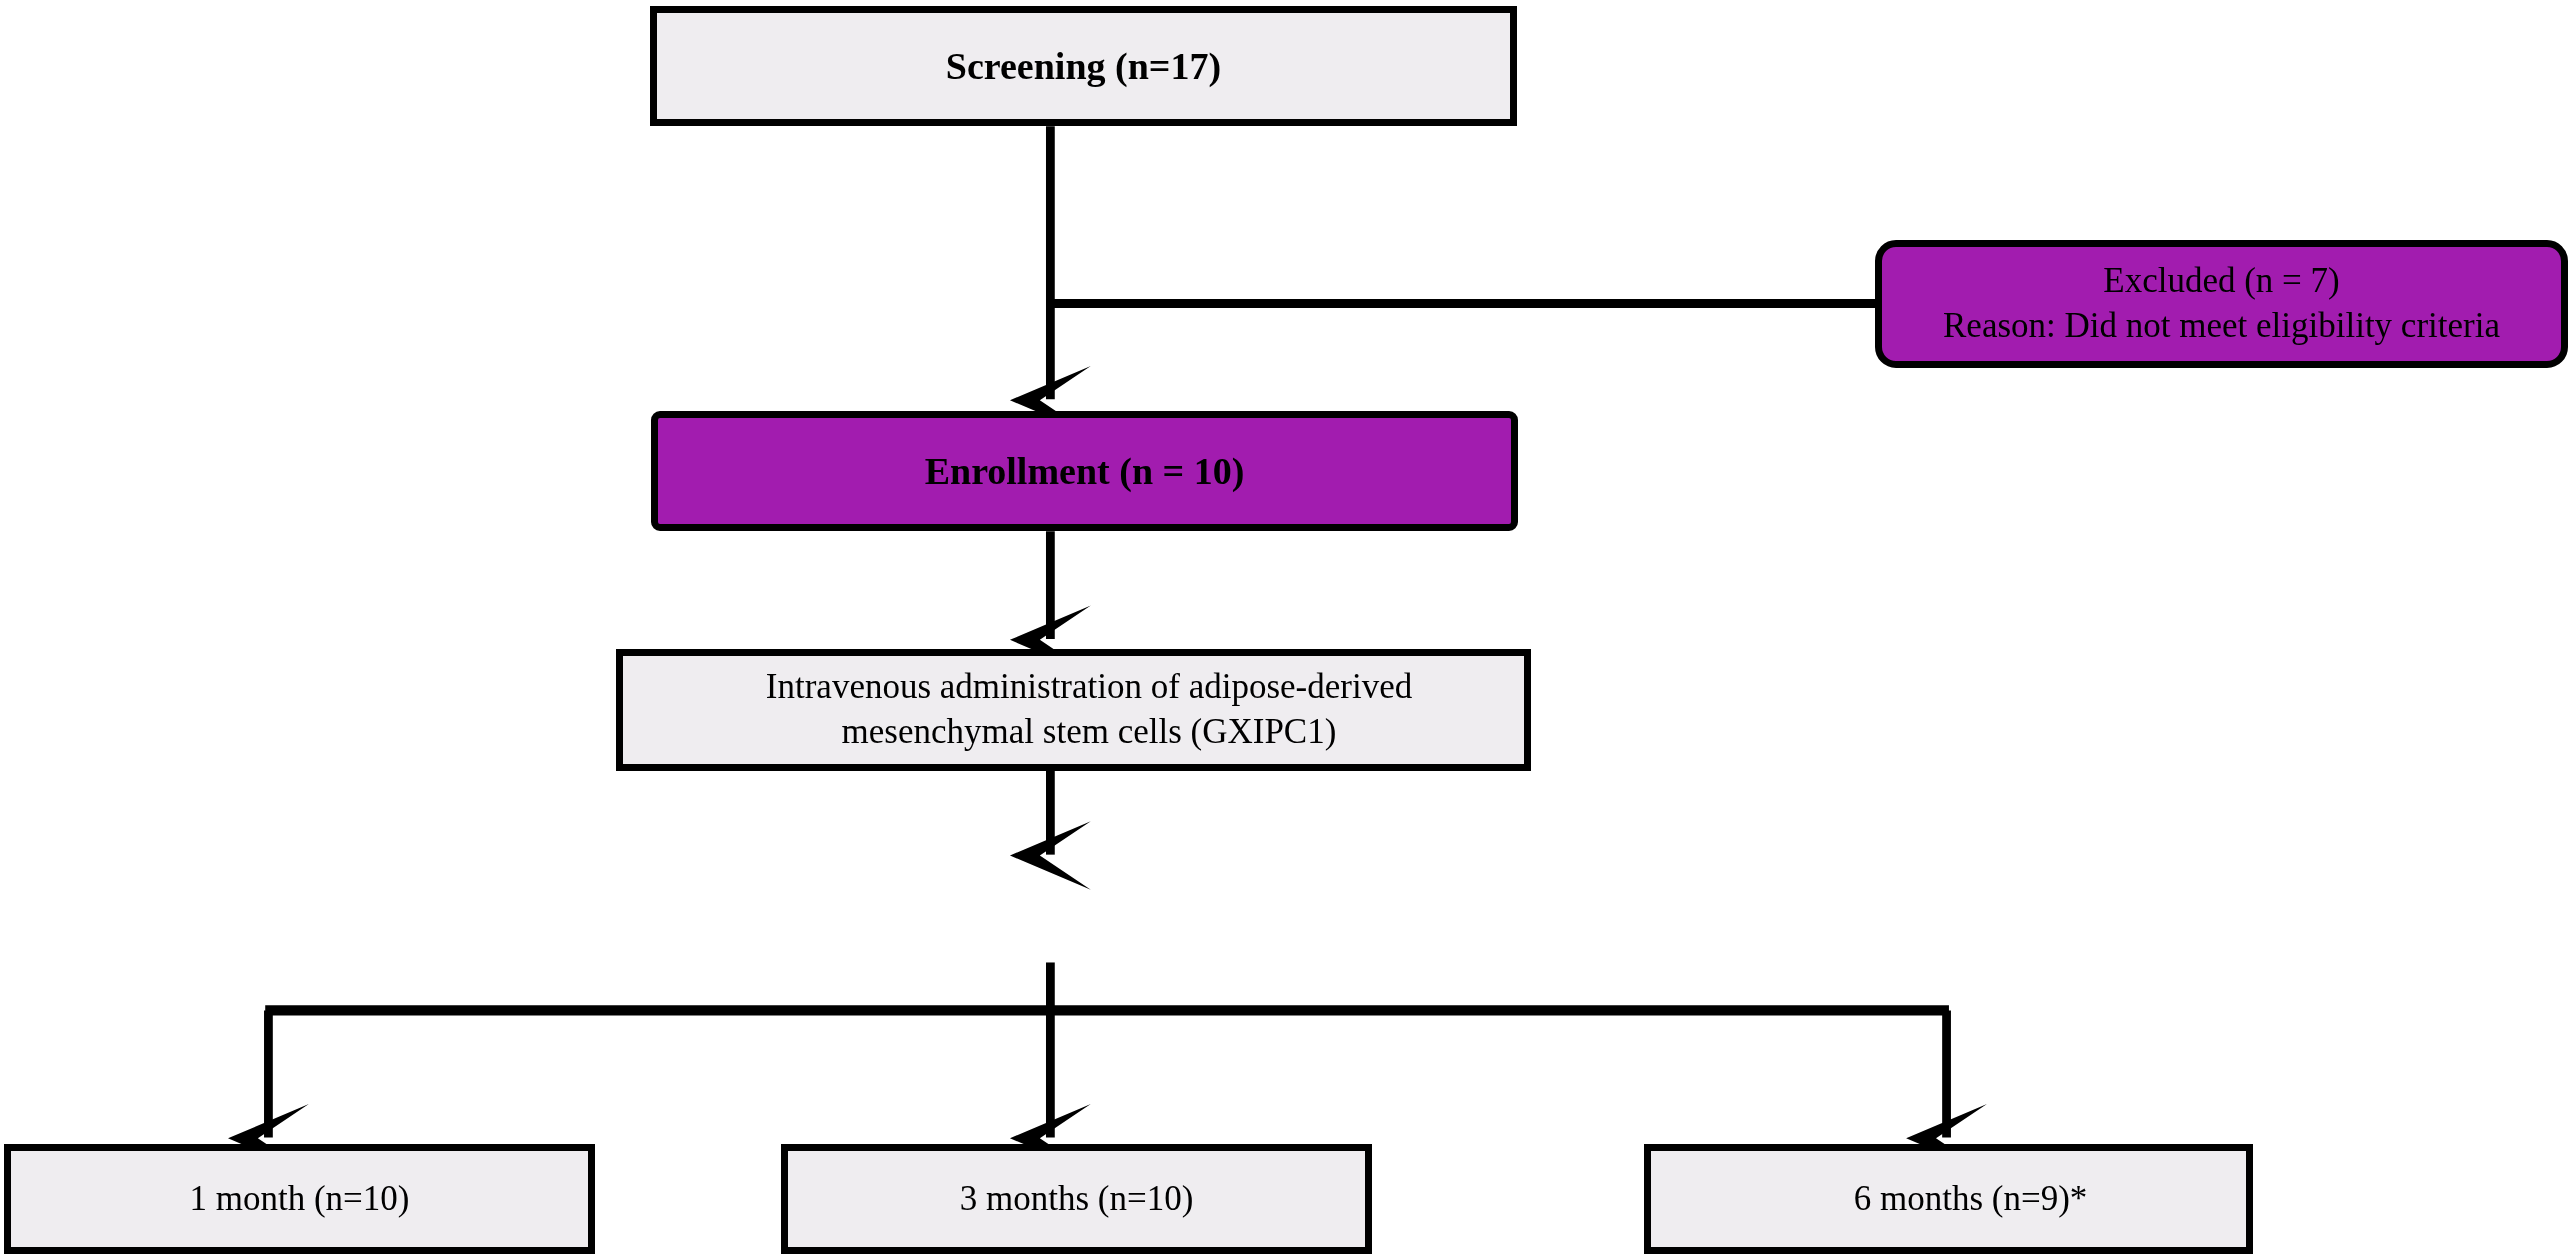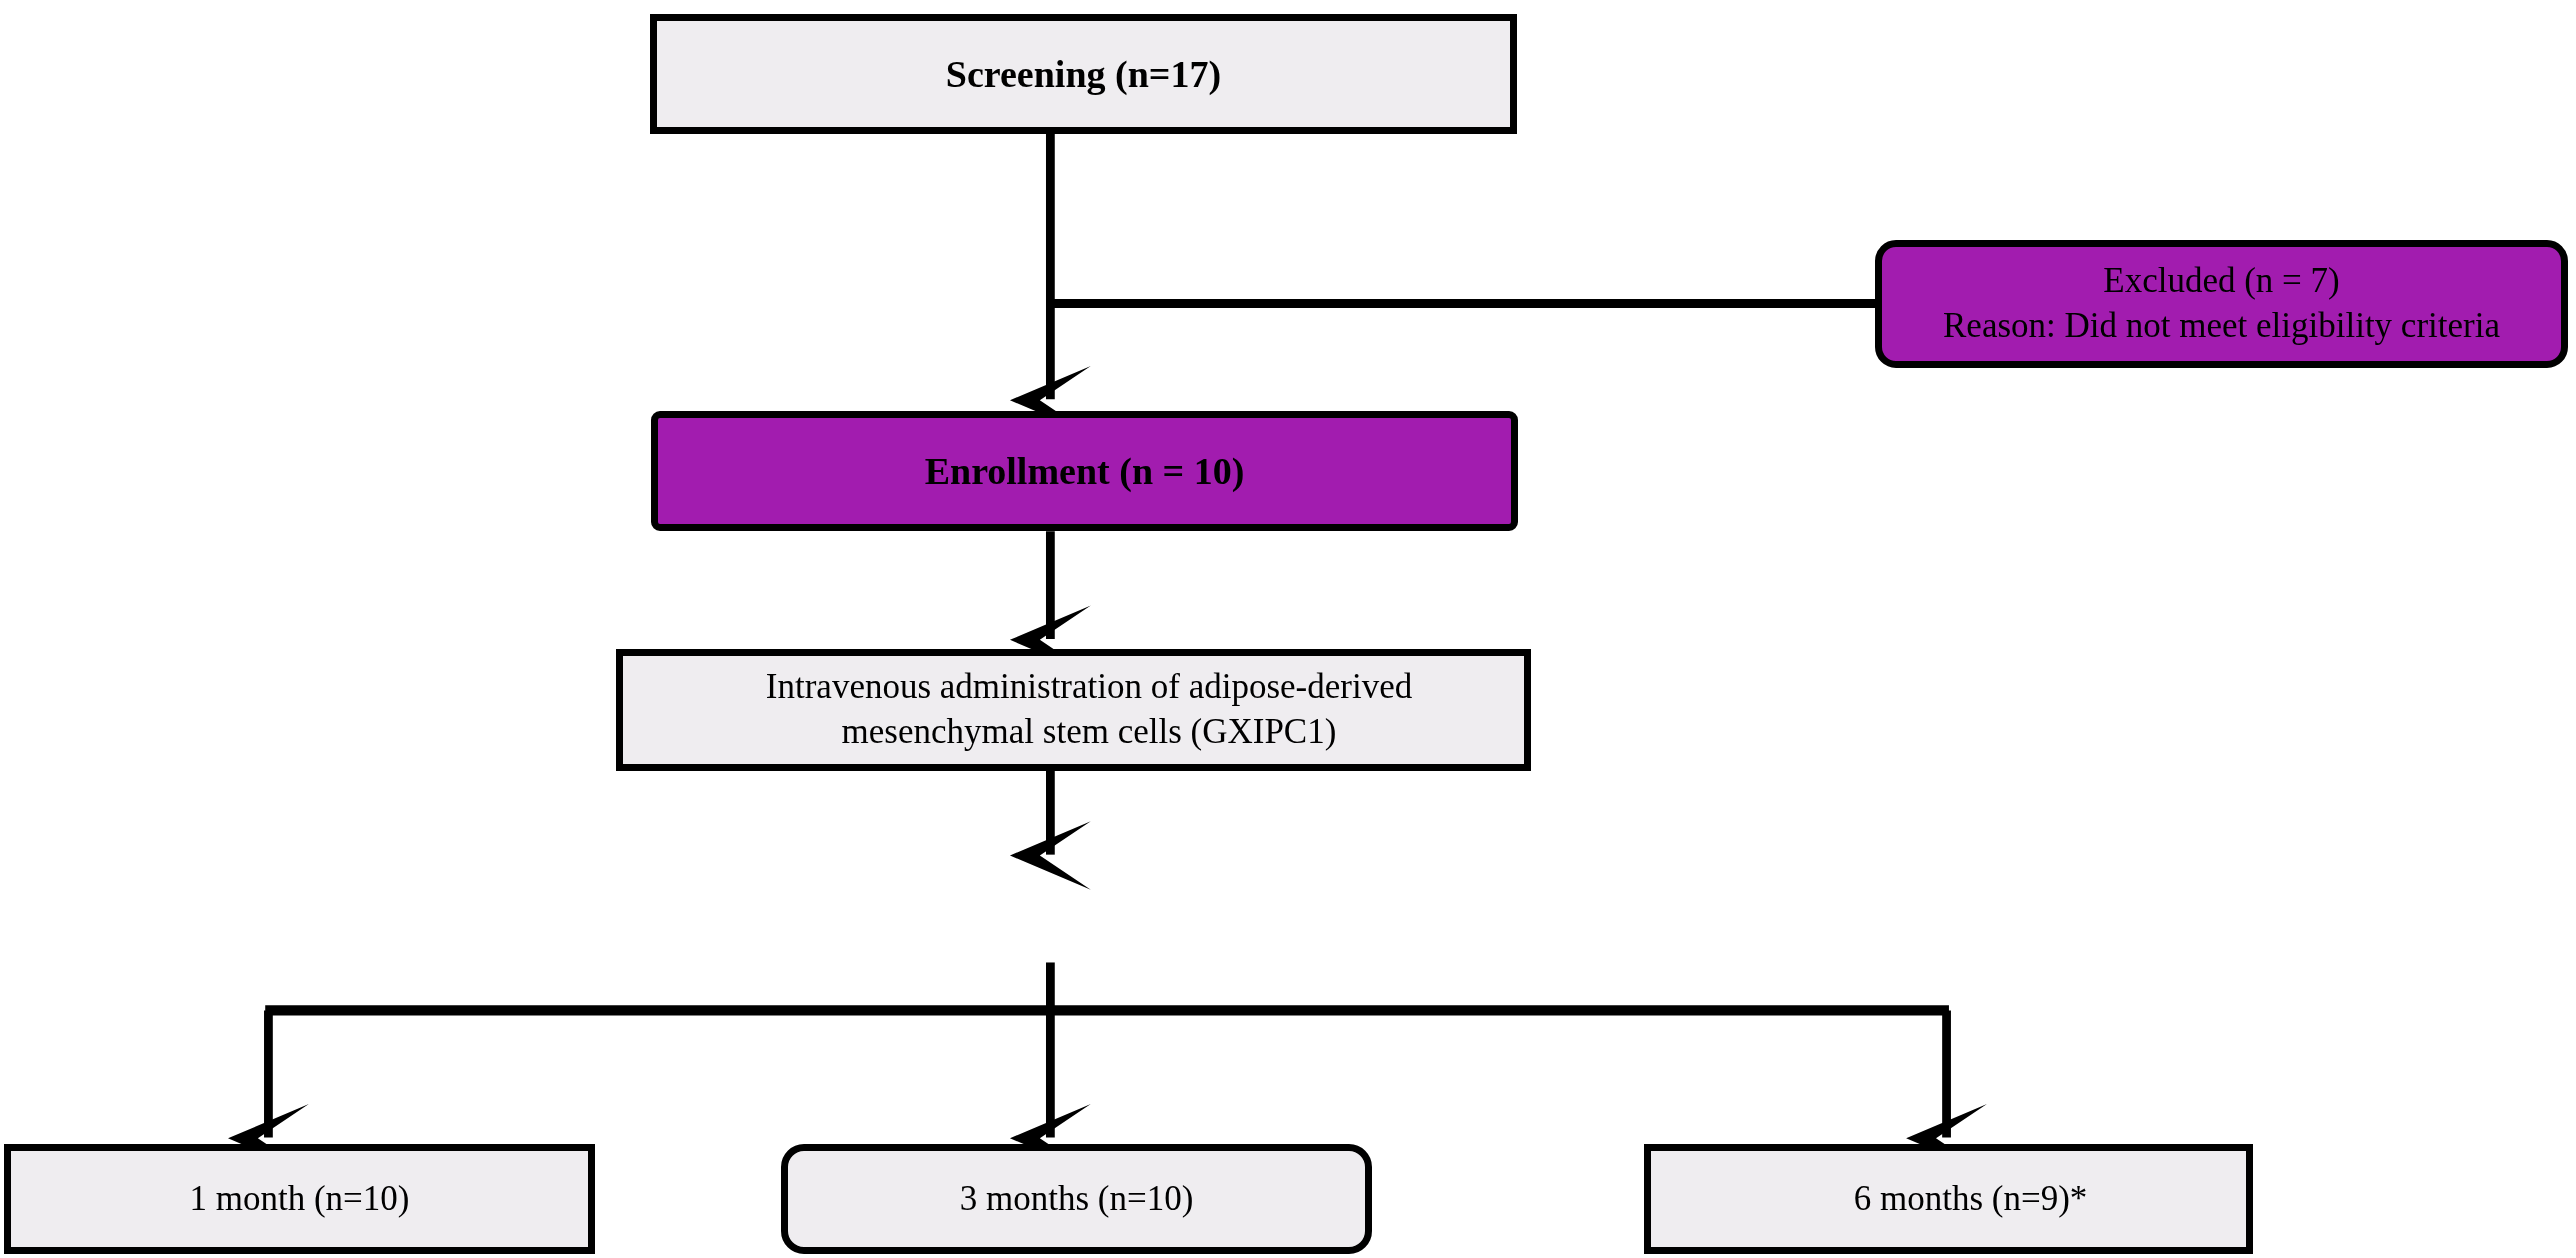--- a/index.html
+++ b/index.html
@@ -44,27 +44,27 @@
     background: #a21caf;
   }
   .node .label {
     display: block;
     padding: 0 11.2px;
     white-space: pre-line;
   }
   .bold { font-weight: bold; }
 
   
-  #node-screening   { left: 650px;  top: 6.4px;    width: 867px; height: 120px; font-size: 38px; margin-top: 8px; }
+  #node-screening   { left: 650px;  top: 6.4px;    width: 867px; height: 120px; font-size: 38px; }
   #node-excluded    { left: 1875px; top: 240px;  width: 693px;  height: 128px; font-size: 35px; }
   #node-enrollment  { left: 651px;  top: 411px;  width: 867px; height: 120px; font-size: 38px; border-radius: 9px; }
   #node-intravenous { left: 616px;  top: 649px;  width: 915px; height: 122px; font-size: 35px; padding-left: 31px; }
   #node-followup    { left: 791px;  top: 864px; width: 583px;  height: 98px; font-size: 35px; }
   #node-m1          { left: 4px;    top: 1144px; width: 591px;  height: 110px; font-size: 35px; }
-  #node-m3          { left: 781px;  top: 1144px; width: 591px;  height: 110px; font-size: 35px; border-radius: 23px; }
+  #node-m3          { left: 781px;  top: 1144px; width: 591px;  height: 110px; font-size: 35px; }
   #node-m6          { left: 1644px; top: 1144px; width: 609px;  height: 110px; font-size: 35px; padding-left: 44px; }
 </style>
 </head>
 <body>
 
 <div id="canvas">
 
   <svg id="flow" viewBox="0 0 3225 1575" xmlns="http://www.w3.org/2000/svg" aria-hidden="true">
     <defs>
       <marker id="arrowhead" markerWidth="11" markerHeight="11" refX="4.0" refY="5.2" orient="auto" markerUnits="strokeWidth">

